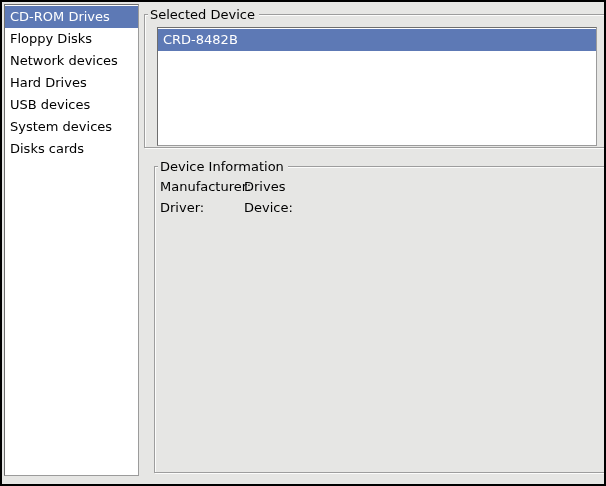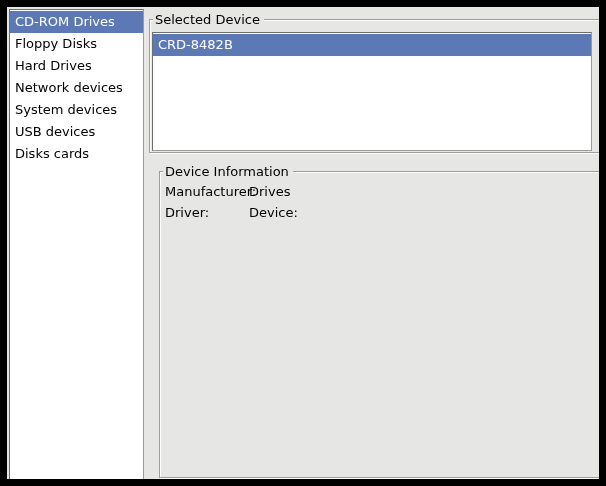--- a/index.html
+++ b/index.html
@@ -1,21 +1,21 @@
 <!DOCTYPE html>
 <html><head>
 <meta charset="utf-8">
 <style>
   html, body { margin: 0; padding: 0; }
   .window {
     position: relative;
     width: 606px;
     height: 486px;
     box-sizing: border-box;
-    border: 7px solid #ec4899;
+    border: 2px solid #ec4899;
     background: var(--bg, #e6e6e4);
     font-family: "DejaVu Sans", "Liberation Sans", sans-serif;
     font-size: 13px;
     color: #000;
     overflow: hidden;
   }
 
   
   .category-list {
     position: absolute;
@@ -54,21 +54,21 @@
     top: -10px; left: 3px;
     background: var(--bg, #e6e6e4);
     padding: 0 4px 0 2px;
     line-height: 19px;
     white-space: nowrap;
   }
 
   
   .device-box {
     position: absolute;
-    left: 2px; top: 12px;
+    left: 12px; top: 12px;
     width: 440px; height: 119px;
     box-sizing: border-box;
     background: #fff;
     border: 1px solid;
     border-color: #6e6e6e #9b9b9b #9b9b9b #6e6e6e;
     padding-top: 1px;
     overflow: hidden;
   }
 
   
@@ -82,24 +82,24 @@
   .info-content span { white-space: nowrap; }
 </style>
 </head>
 <body>
 
 <div class="window" style="--bg: #e6e6e4; --sel: #5d79b5; border-color: rgb(0, 0, 0);">
 
   <div class="category-list">
     <div class="list-row selected">CD-ROM Drives</div>
     <div class="list-row">Floppy Disks</div>
+    <div class="list-row">Network devices</div>
     <div class="list-row">Hard Drives</div>
-    <div class="list-row">Network devices</div>
+    <div class="list-row">USB devices</div>
     <div class="list-row">System devices</div>
-    <div class="list-row">USB devices</div>
     <div class="list-row">Disks cards</div>
   </div>
 
   <div class="frame frame-selected-device">
     <span class="frame-label">Selected Device</span>
     <div class="device-box">
       <div class="list-row selected">CRD-8482B</div>
     </div>
   </div>
 

